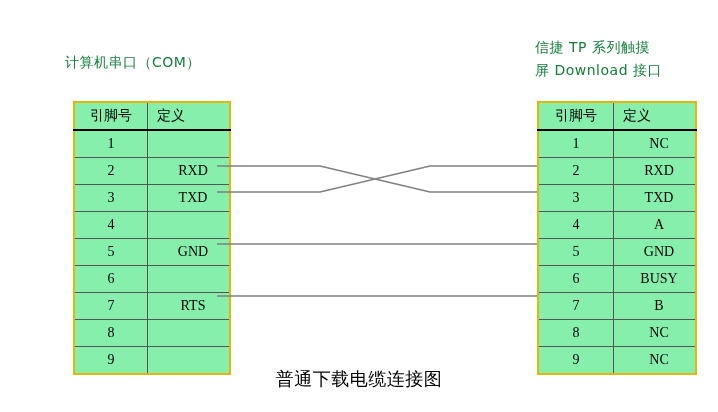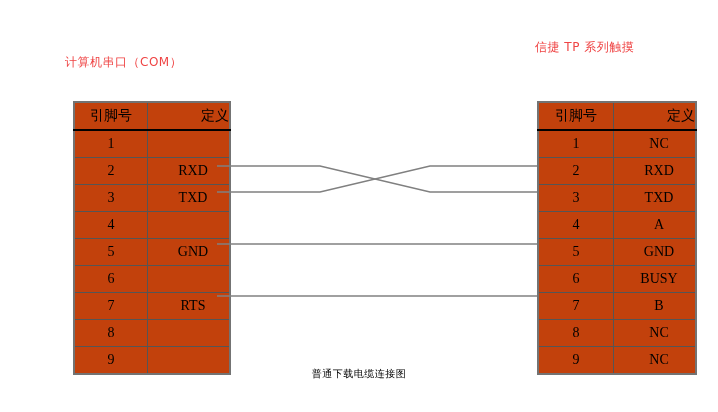--- a/index.html
+++ b/index.html
@@ -21,43 +21,43 @@
     left: 0;
     top: 0;
     width: 718px;
     height: 412px;
   }
 
   
   .title {
     position: absolute;
     font-family: "DejaVu Sans", "Liberation Sans", sans-serif;
-    font-size: 12px;
+    font-size: 14px;
     line-height: 21px;
     letter-spacing: 0.5px;
     white-space: nowrap;
-    color: #ef4444;
+    color: #15803d;
   }
   #title-left {
     left: 65px;
     top: 52px;
   }
   #title-right {
     left: 535px;
     top: 36px;
     line-height: 23px;
   }
   .title-line { display: block; }
 
   
   .pin-table {
     position: absolute;
     border-collapse: collapse;
-    border: 2px solid #737373;
-    background: #c2410c;
+    border: 2px solid #eab308;
+    background: #86efac;
     table-layout: fixed;
   }
   #table-left  { left: 73px;  top: 101px; width: 144px; }
   #table-right { left: 537px; top: 101px; width: 146px; }
 
   .pin-table td, .pin-table th {
     border: 1px solid #555;
     height: 26px;
     padding: 0;
     font-size: 14px;
@@ -68,21 +68,21 @@
   .pin-table .col-def  { width: 72px; text-align: center; padding-left: 9px; }
   #table-right .col-pin { width: 74px; }
 
   .pin-table thead th {
     font-family: "DejaVu Sans", "Liberation Sans", sans-serif;
     font-size: 14px;
     text-align: center;
     padding-left: 0;
     border-bottom: 2px solid #000;
   }
-  .pin-table thead th.col-def { text-align: right; }
+  .pin-table thead th.col-def { text-align: left; }
 
   .pin-table tbody td {
     font-family: "Liberation Serif", "DejaVu Serif", serif;
   }
 
   
   #wires {
     position: absolute;
     left: 0;
     top: 0;
@@ -92,35 +92,36 @@
   }
 
   
   #caption {
     position: absolute;
     left: 0;
     top: 367px;
     width: 718px;
     text-align: center;
     font-family: "DejaVu Sans", "Liberation Sans", sans-serif;
-    font-size: 10px;
+    font-size: 18px;
     letter-spacing: 0.5px;
   }
 </style>
 </head>
 <body>
 
 <div class="stage">
 
   <div class="title" id="title-left">
     <span class="title-line">计算机串口（COM）</span>
   </div>
 
   <div class="title" id="title-right">
     <span class="title-line">信捷 TP 系列触摸</span>
+    <span class="title-line">屏 Download 接口</span>
   </div>
 
   <table class="pin-table" id="table-left">
     <thead>
       <tr>
         <th class="col-pin">引脚号</th>
         <th class="col-def">定义</th>
       </tr>
     </thead>
     <tbody>

